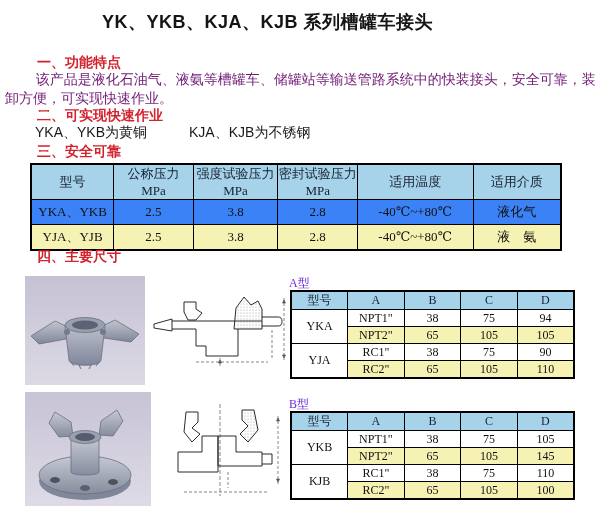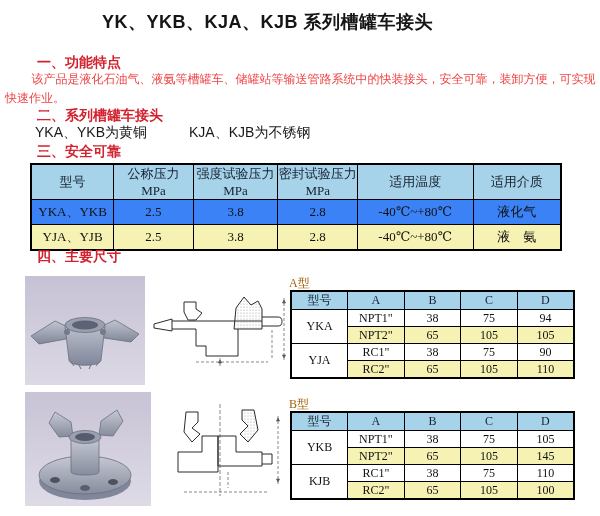--- a/index.html
+++ b/index.html
@@ -11,21 +11,21 @@
   .title {
     position:absolute; top:10px; left:0; width:535px; text-align:center;
     font-size:18px; font-weight:bold; letter-spacing:0.5px; color:#151515;
   }
   .sec-heading {
     position:absolute; left:37px; font-size:14px; font-weight:bold; color:#d2232f;
     white-space:nowrap;
   }
   .feature-text {
     position:absolute; left:5px; top:70px; width:592px;
-    font-size:12px; line-height:19px; text-indent:2.2em; color:#ef4444;
+    font-size:14px; line-height:19px; text-indent:2.2em; color:#701a75;
   }
   .materials-text {
     position:absolute; left:35px; top:124px; font-size:14px; color:#1a1a1a; white-space:pre;
   }
   table { border-collapse:collapse; table-layout:fixed; }
   .perf {
     position:absolute; left:30px; top:163px; width:532px;
     border:2px solid #000; text-align:center;
     font-family:"Liberation Serif","DejaVu Serif",serif; font-size:13px;
   }
@@ -37,41 +37,41 @@
     position:absolute; width:285px; border:2px solid #000; text-align:center;
     font-family:"Liberation Serif","DejaVu Serif",serif; font-size:12px;
   }
   .dim th, .dim td { border:1px solid #000; padding:0; overflow:hidden; }
   .dim th { background:#a6d2ea; font-weight:normal; height:17px; color:#16222e; }
   .dim td { height:16px; background:#fff; }
   .dim tr.row-yellow td { background:#f6f2b3; }
   .dim td.model { background:#fff; }
   #tableA { left:290px; top:290px; }
   #tableB { left:290px; top:411px; }
-  .dim-label { position:absolute; left:289px; font-size:12px; color:#a16207;
+  .dim-label { position:absolute; left:289px; font-size:12px; color:#6d28d9;
     font-family:"Liberation Serif","DejaVu Serif",serif; }
   #labelA { top:275px; }
   #labelB { top:396px; }
   .photo { position:absolute; border:0; }
   #photoA { left:25px; top:276px; width:120px; height:109px; }
   #photoB { left:25px; top:392px; width:126px; height:114px; }
   #drawA { position:absolute; left:150px; top:288px; width:138px; height:84px; }
   #drawB { position:absolute; left:166px; top:400px; width:120px; height:100px; }
 </style>
 </head>
 <body>
 
 <div class="page">
 
   <div class="title">YK、YKB、KJA、KJB 系列槽罐车接头</div>
 
   <div class="sec-heading" style="top:54px">一、功能特点</div>
   <div class="feature-text">该产品是液化石油气、液氨等槽罐车、储罐站等输送管路系统中的快装接头，安全可靠，装卸方便，可实现快速作业。</div>
 
-  <div class="sec-heading" style="top:107px">二、系列槽罐车接头</div>
+  <div class="sec-heading" style="top:107px">二、可实现快速作业</div>
   <div class="materials-text">YKA、YKB为黄铜　　　KJA、KJB为不锈钢</div>
 
   <div class="sec-heading" style="top:143px">三、安全可靠</div>
 
   <table class="perf">
     <colgroup>
       <col style="width:15.6%">
         <col style="width:15.0%">
         <col style="width:16.0%">
       <col style="width:15.0%">

